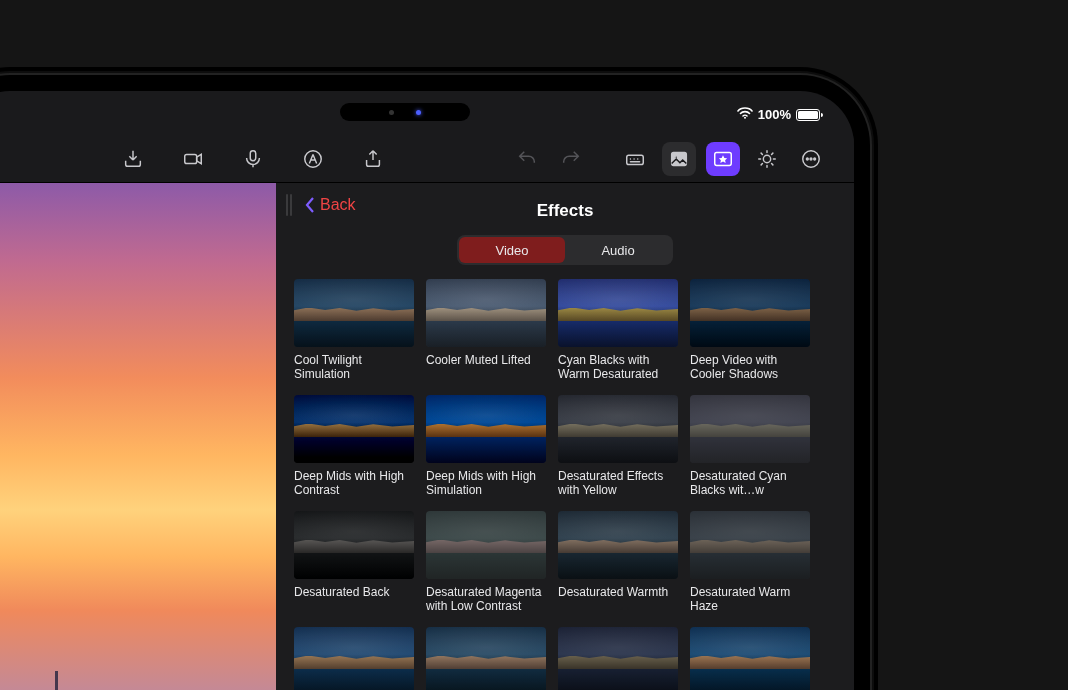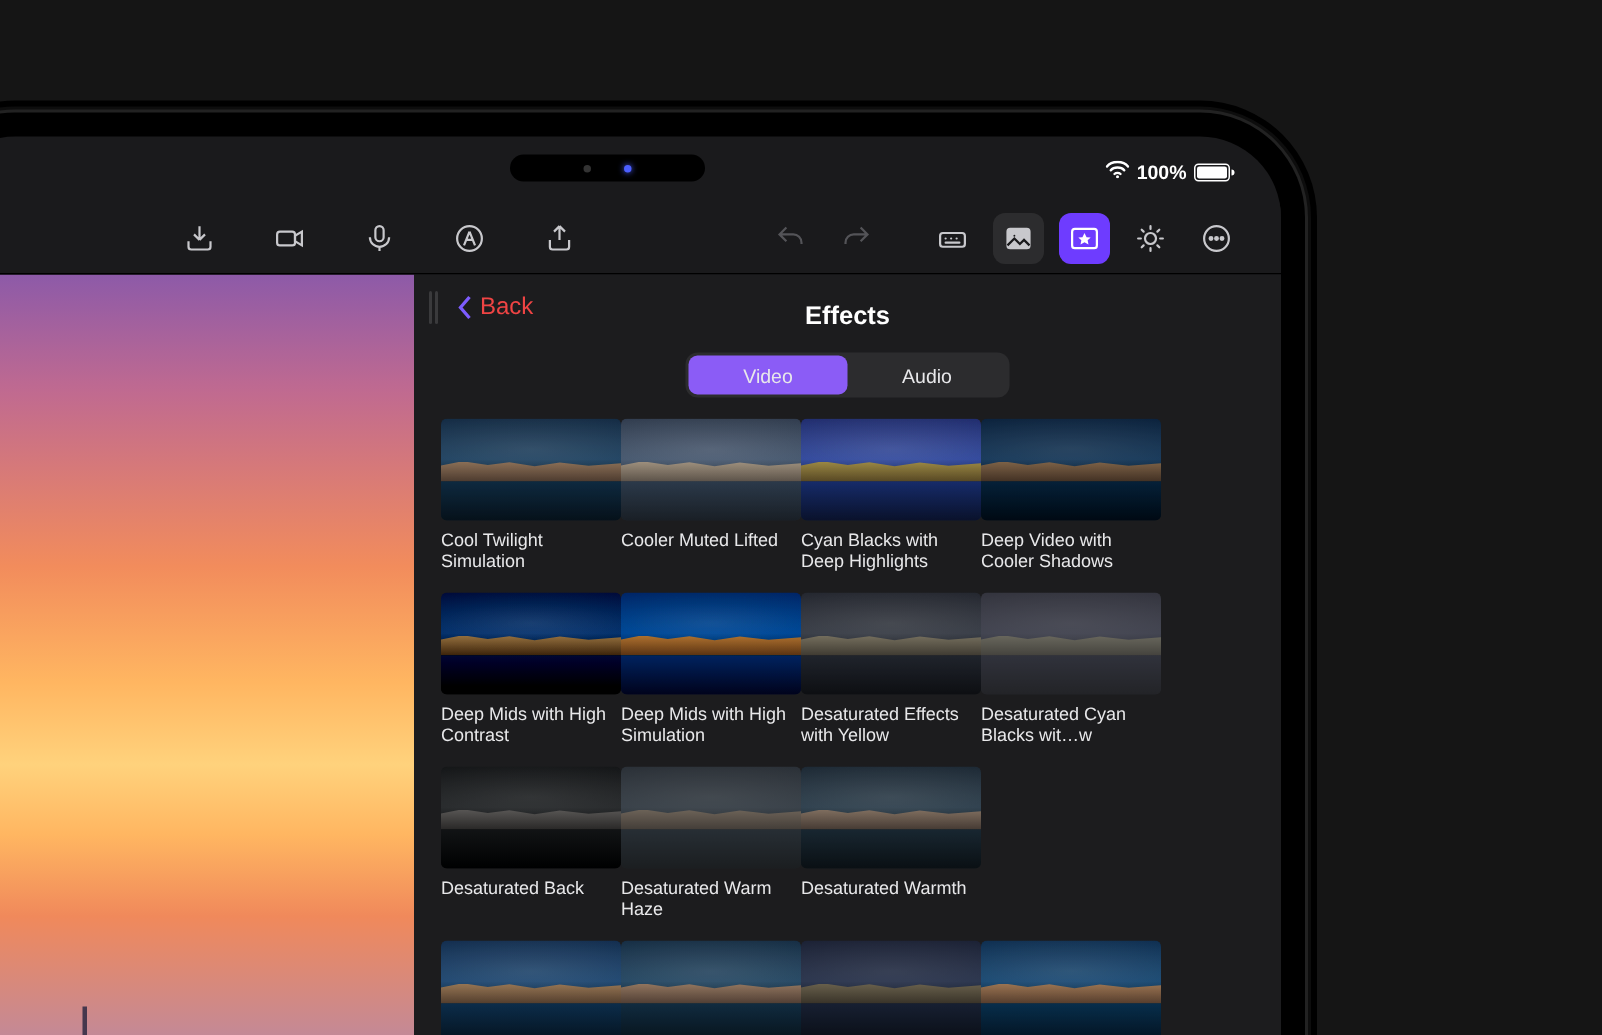--- a/index.html
+++ b/index.html
@@ -81,24 +81,24 @@
   .effects-panel { flex:1; background:#1c1c1e; display:flex; flex-direction:column; }
   .panel-header { position:relative; height:44px; display:flex; align-items:center; justify-content:center; }
   .panel-grab { position:absolute; left:10px; top:50%; transform:translateY(-50%); width:8px; height:22px; display:flex; gap:2px; }
   .panel-grab span{ width:2px; background:#3a3a3c; border-radius:1px; }
   .back-btn { position:absolute; left:28px; top:50%; transform:translateY(-50%); display:flex; align-items:center; gap:4px; color:#ef4444; font-size:16px; cursor:pointer; }
   .back-btn svg{ width:12px; height:18px; stroke:#7d5cff; fill:none; stroke-width:2.2; }
   .panel-title { font-weight:600; font-size:17px;margin-top:12px; }
 
   .segmented { margin:8px auto 14px; width:216px; height:30px; background:#2c2c2e; border-radius:8px; display:flex; padding:2px; }
   .segmented .seg { flex:1; display:flex; align-items:center; justify-content:center; font-size:13px; color:#e8e8ea; border-radius:6px; cursor:pointer; }
-  .segmented .seg.active { background:#8b5cf6; }
+  .segmented .seg.active { background:#7f1d1d; }
 
   .effects-grid { padding:0 18px 20px; overflow:hidden; }
-  .row { display:flex; gap:0; margin-bottom:14px; }
+  .row { display:flex; gap:12px; margin-bottom:14px; }
   .cell { width:120px; cursor:pointer; }
   .thumb { width:120px; height:68px; border-radius:4px; position:relative; overflow:hidden; }
   .cap { font-size:12px; line-height:14px; color:#e8e8ea; margin-top:6px; height:28px; overflow:hidden; }
 
   
   .lake {
     background:
       radial-gradient(ellipse 140% 60% at 50% 30%, rgba(255,255,255,.12) 0%, transparent 60%),
       linear-gradient(180deg,#1b2f4f 0%,#26456e 40%,#0f2236 60%,#0b1a2a 100%);
     position:relative;
@@ -272,21 +272,21 @@
               <div class="cell">
                 <div class="thumb lake v-cool"></div>
                 <div class="cap">Cool Twilight Simulation</div>
               </div>
               <div class="cell">
                 <div class="thumb lake v-lifted"></div>
                 <div class="cap">Cooler Muted Lifted</div>
               </div>
               <div class="cell">
                 <div class="thumb lake v-cyanwarm"></div>
-                <div class="cap">Cyan Blacks with Deep Highlights</div>
+                <div class="cap">Cyan Blacks with Warm Desaturated</div>
               </div>
               <div class="cell">
                 <div class="thumb lake v-deepcoolsh"></div>
                 <div class="cap">Deep Video with Cooler Shadows</div>
               </div>
             </div>
             <div class="row">
               <div class="cell">
                 <div class="thumb lake v-highcon"></div>
                 <div class="cap">Deep Mids with High Contrast</div>
@@ -303,26 +303,30 @@
                 <div class="thumb lake v-desatcyan"></div>
                 <div class="cap">Desaturated Cyan Blacks wit…w Contrast</div>
               </div>
             </div>
             <div class="row">
               <div class="cell">
                 <div class="thumb lake v-gray"></div>
                 <div class="cap">Desaturated Back</div>
               </div>
               <div class="cell">
+                <div class="thumb lake v-magenta"></div>
+                <div class="cap">Desaturated Magenta with Low Contrast</div>
+              </div>
+              <div class="cell">
+                <div class="thumb lake v-warmth"></div>
+                <div class="cap">Desaturated Warmth</div>
+              </div>
+              <div class="cell">
                 <div class="thumb lake v-warmhaze"></div>
                 <div class="cap">Desaturated Warm Haze</div>
-              </div>
-              <div class="cell">
-                <div class="thumb lake v-warmth"></div>
-                <div class="cap">Desaturated Warmth</div>
               </div>
             </div>
             <div class="row">
               <div class="cell">
                 <div class="thumb lake v-b1"></div>
               </div>
               <div class="cell">
                 <div class="thumb lake v-b2"></div>
               </div>
               <div class="cell">

